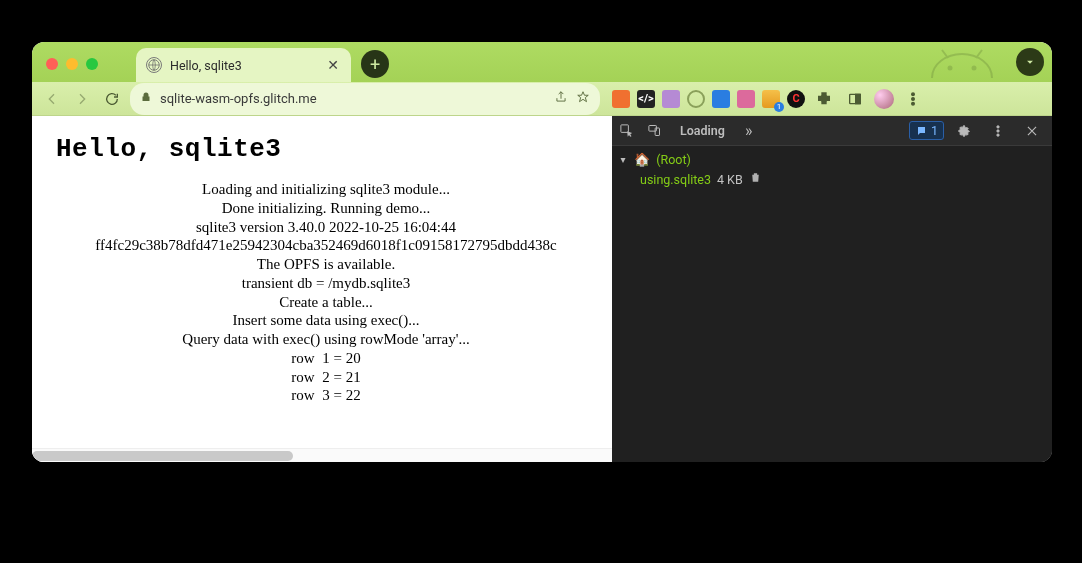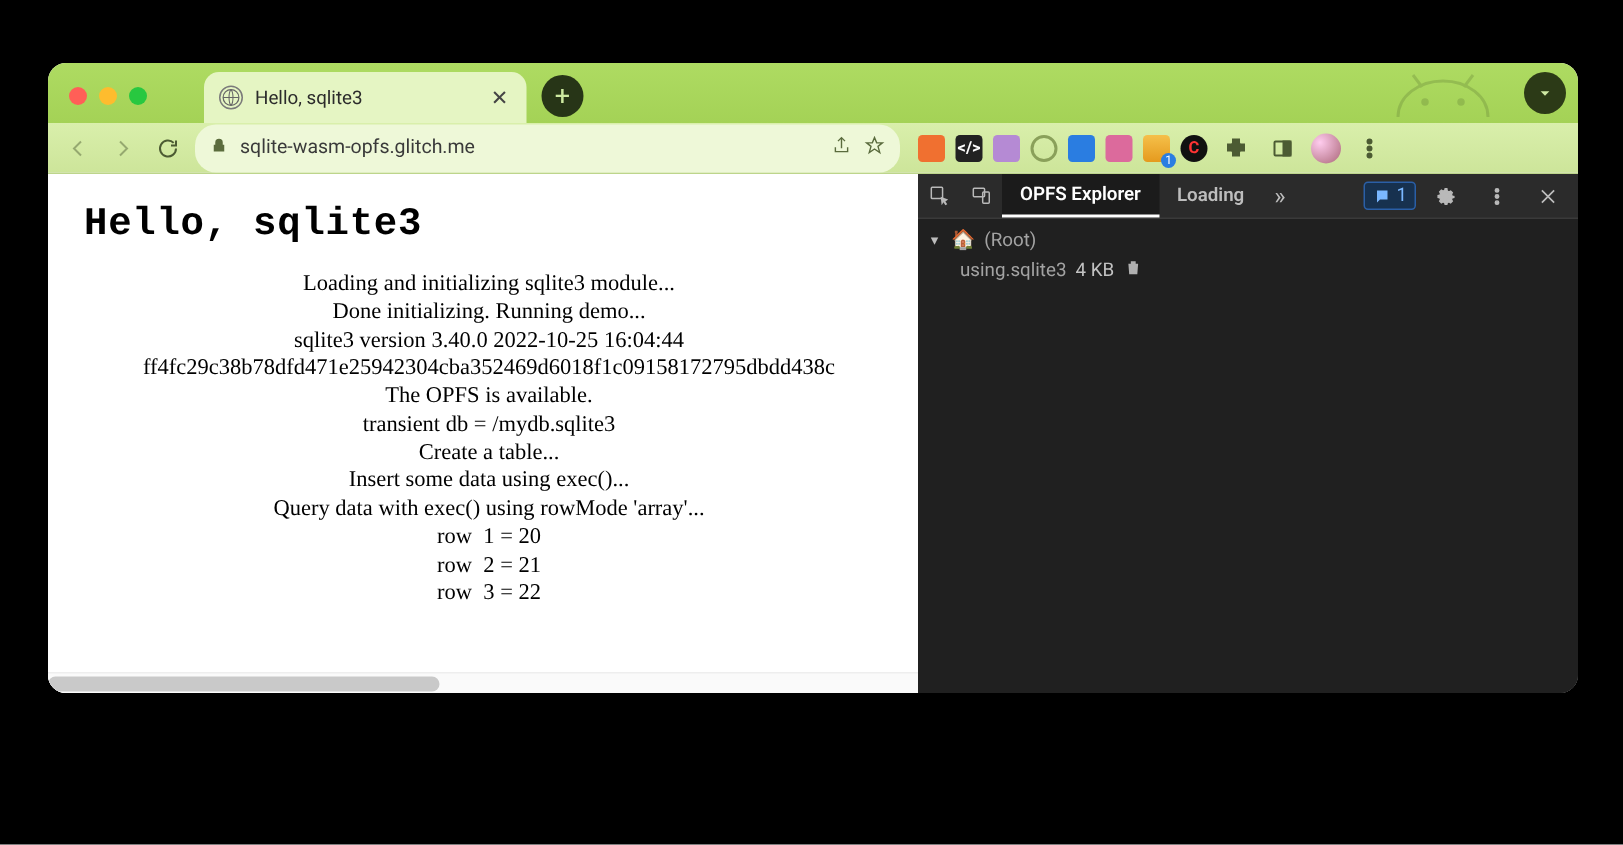--- a/index.html
+++ b/index.html
@@ -54,21 +54,21 @@
     .dt-tab.active { background:#1b1b1b; color:#fff; border-bottom:2px solid #fff; }
     .dt-more { padding:0 8px; color:#bdbdbd; font-size:16px;}
     .dt-right { margin-left:auto; display:flex; align-items:center; gap:6px; padding-right:6px;}
     .dt-msgbadge { display:flex; align-items:center; gap:4px; border:1px solid #2a5fa7; color:#7ab7ff; border-radius:3px; padding:1px 5px; background:#17314f;}
     .dt-msgbadge svg{width:12px;height:12px;fill:#7ab7ff;}
     .dt-gear svg,.dt-kebab svg,.dt-close svg{width:14px;height:14px;fill:#b9b9b9;}
     .dt-body { flex:1; background:#202020; padding:4px 0;}
     .tree-row { display:flex; align-items:center; gap:6px; padding: 2px 6px; }
     .tree-row.indent1{ padding-left: 28px;}
     .tree-row.sel { background:#3a3a3a;}
-    .tree-row .name{ color:#a3a3a3;}
+    .tree-row .name{ color:#84cc16;}
     .tree-row .size{ color:#c2c2c2;}
     .tree-row .trash svg{width:13px;height:13px;fill:#b0b0b0;}
     .tree-row .house{font-size:13px;}
     .tree-row .caret{ color:#bcbcbc; font-size:10px; width:10px; text-align:center;}
   </style>
 </head>
 <body>
 
 <div class="window">
 
@@ -191,21 +191,20 @@
               <rect x="3" y="3" width="12" height="12" rx="1"></rect>
               <path d="M13 13l8 3-3 2 2 3-2 1-2-3-2 3z" fill="#b9b9b9" stroke="none"></path>
             </svg>
           </div>
         <div class="dt-iconbtn">
             <svg viewBox="0 0 24 24">
               <rect x="3" y="4" width="12" height="9" rx="1"></rect>
               <rect x="13" y="8" width="7" height="12" rx="1"></rect>
             </svg>
           </div>
-        <div class="dt-tab active">OPFS Explorer</div>
         <div class="dt-tab">Loading</div>
         <div class="dt-more">»</div>
         <div class="dt-right">
           <div class="dt-msgbadge">
             <svg viewBox="0 0 24 24">
                 <path d="M4 4h16v12H10l-4 4V4z"></path>
               </svg>
             <span>1</span>
           </div>
           <div class="dt-iconbtn dt-gear">

